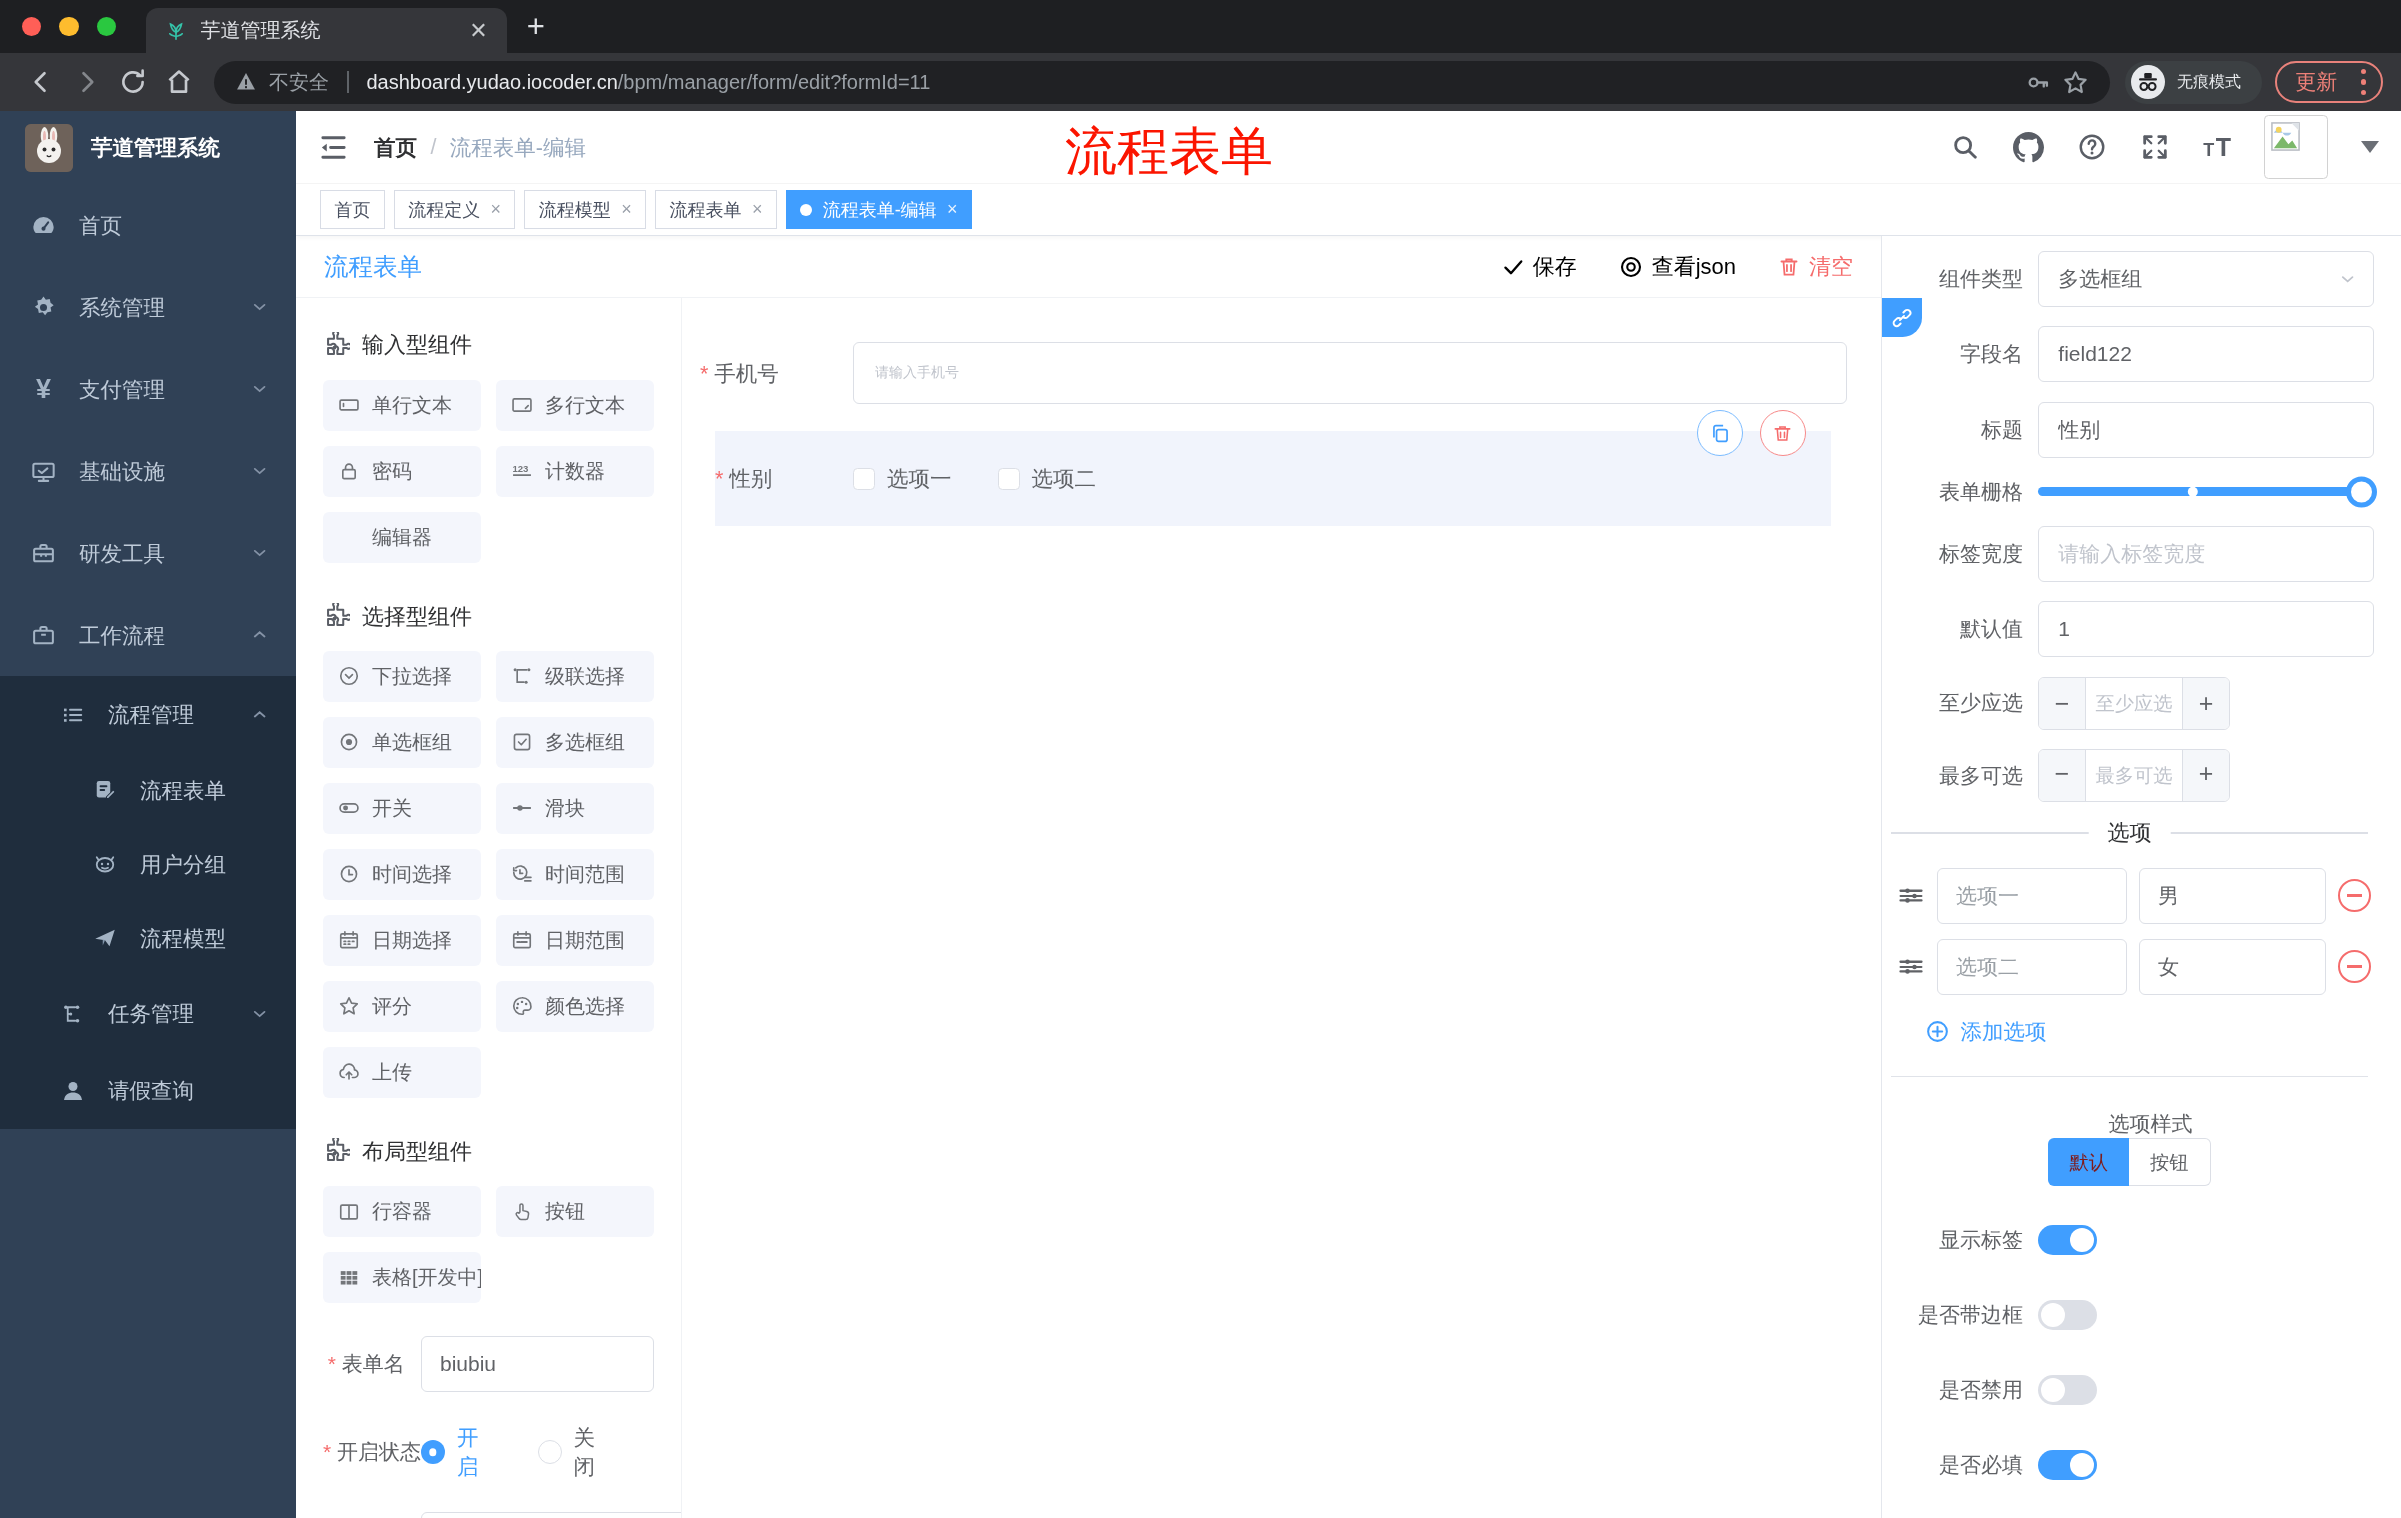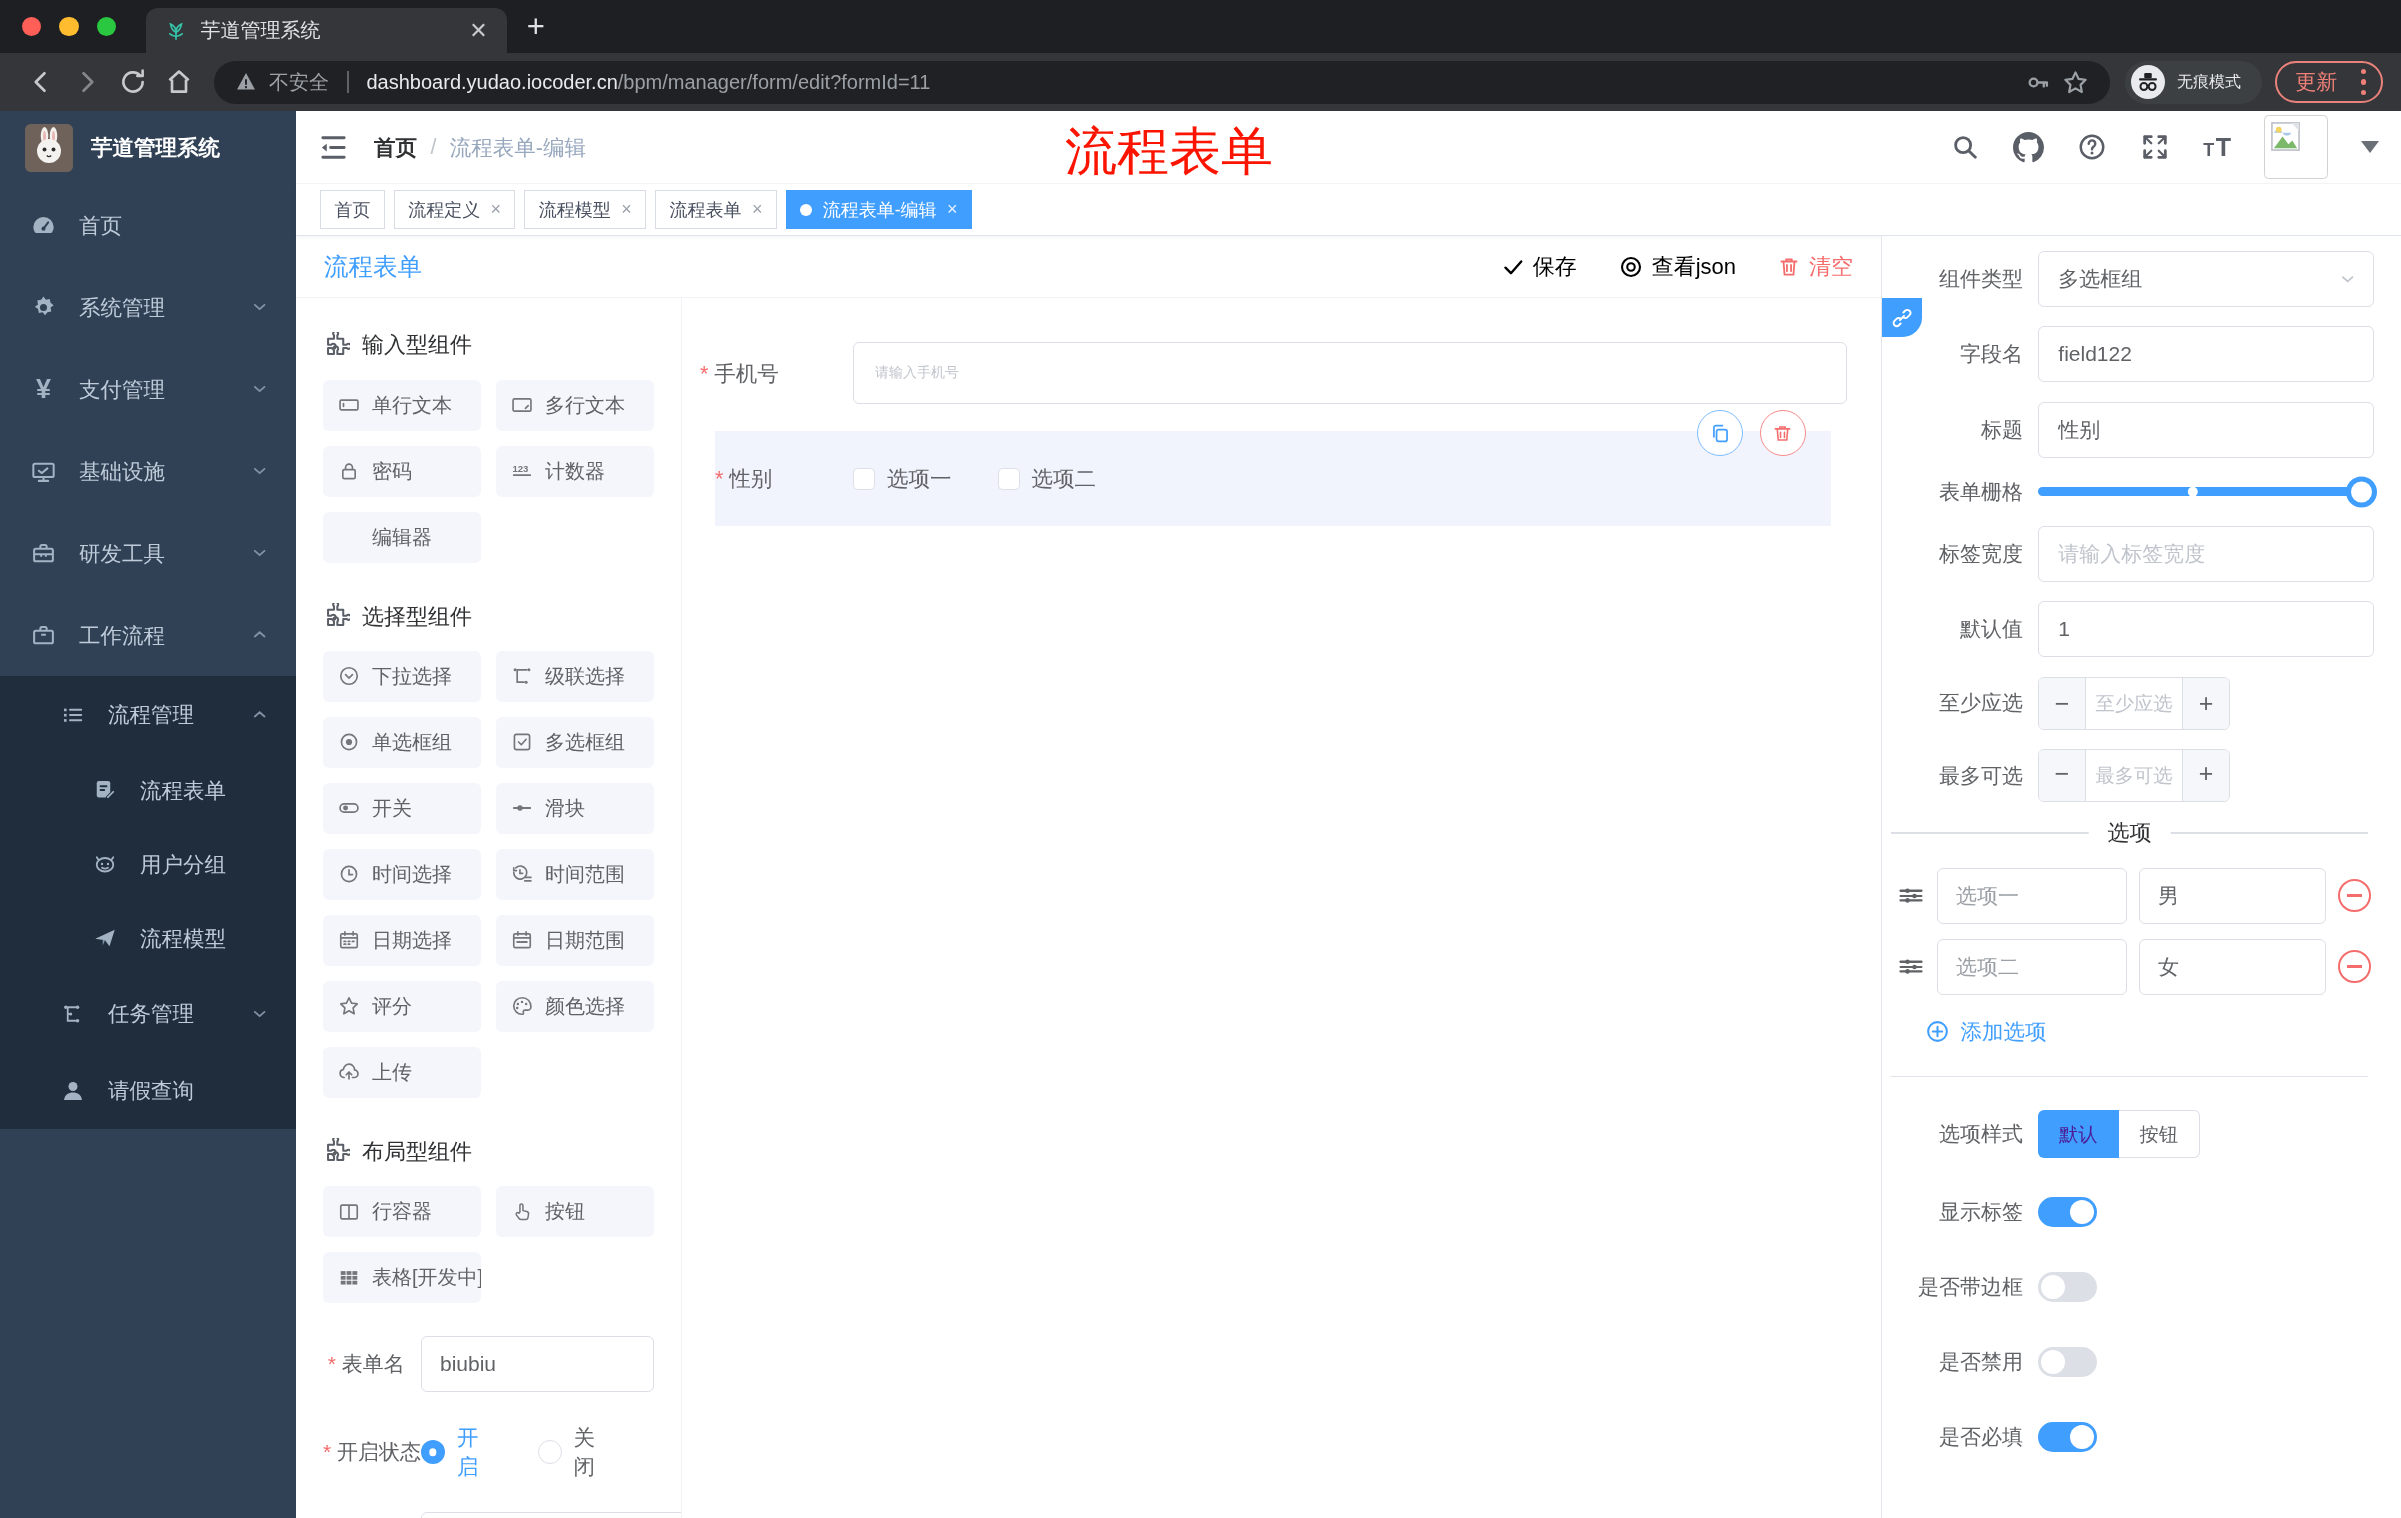--- a/index.html
+++ b/index.html
@@ -152,31 +152,31 @@
   .opt-row { display:flex; align-items:center; gap:12px; margin:0 0 15px 15px; }
   .drag-ic { color:#606266; flex-shrink:0; cursor:grab; }
   .opt-input { height:56px; border:1.5px solid #dcdfe6; border-radius:6px; padding:0 18px; font-size:21px; font-family:inherit; outline:none; background:#fff; min-width:0; }
   .opt-label-in { width:190px; color:#9aa0a6; }
   .opt-value-in { width:187px; color:#606266; }
   .minus-btn { width:33px; height:33px; border-radius:50%; border:2.2px solid #f56c6c; background:#fff; position:relative; flex-shrink:0; cursor:pointer; }
   .minus-btn::before { content:""; position:absolute; left:6.7px; right:6.7px; top:50%; height:3px; margin-top:-1.5px; background:#f56c6c; }
   .add-option { display:flex; align-items:center; gap:10.4px; color:#409eff; font-size:21.5px; margin:22px 0 0 43px; cursor:pointer; }
 
   .seg { display:flex; }
-  .seg-on { height:48px; padding:0 21px; display:flex; align-items:center; background:#409eff; color:#4c1d95; font-size:19.3px; border-radius:6px 0 0 6px; cursor:pointer; }
+  .seg-on { height:48px; padding:0 21px; display:flex; align-items:center; background:#409eff; color:#7f1d1d; font-size:19.3px; border-radius:6px 0 0 6px; cursor:pointer; }
   .seg-off { height:48px; padding:0 21px; display:flex; align-items:center; border:1.5px solid #dcdfe6; border-left:none; color:#606266; font-size:19.3px; border-radius:0 6px 6px 0; cursor:pointer; }
 
   .toggle-row { display:flex; align-items:center; margin-bottom:45px; }
   .switch { width:59px; height:30px; border-radius:15px; position:relative; cursor:pointer; flex-shrink:0; }
   .switch.on { background:#409eff; }
   .switch.off { background:#dcdfe6; }
   .switch::after { content:""; position:absolute; top:3px; width:24px; height:24px; border-radius:50%; background:#fff; }
   .switch.on::after { right:3px; }
   .switch.off::after { left:3px; }
-  .style-row { margin-top:33px; margin-bottom:39px; }
+  .style-row { margin-top:33px; margin-bottom:39px;flex-direction:column; }
 </style>
 </head>
 <body>
 
 <div class="tabbar">
   <div class="traffic">
     <span class="light" style="background:#ff5f57"></span>
     <span class="light" style="background:#febc2e"></span>
     <span class="light" style="background:#2ac840"></span>
   </div>

